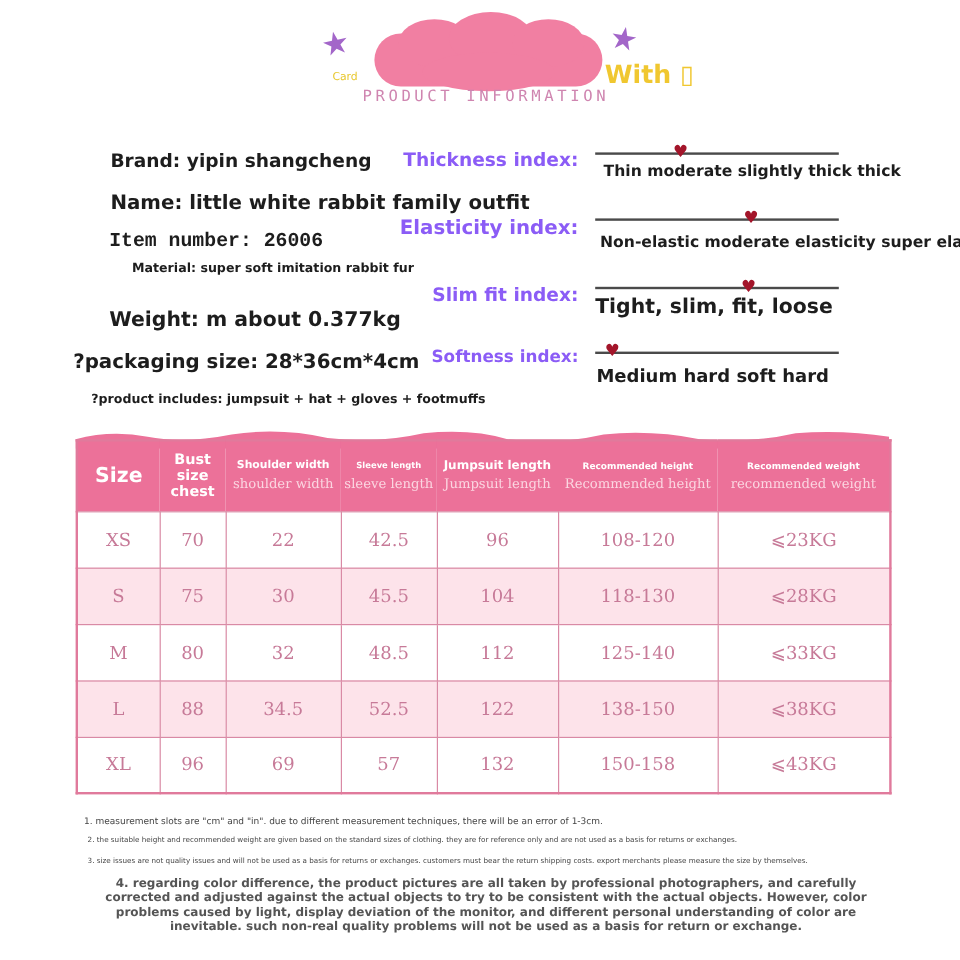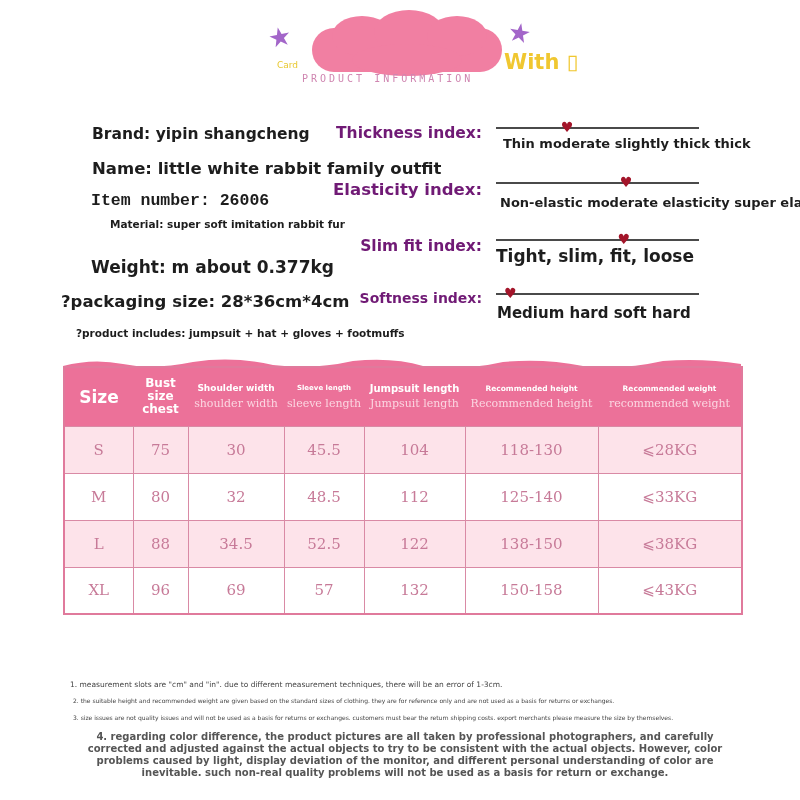--- a/index.html
+++ b/index.html
@@ -14,34 +14,34 @@
   .cloud { position: absolute; left: 312px; top: 14px; width: 190px; height: 60px; }
   .cloud .blob { position: absolute; background: #f17fa2; border-radius: 50%; }
   .cloud .b1 { left: 0; top: 14px; width: 190px; height: 44px; border-radius: 22px; }
   .cloud .b2 { left: 20px; top: 2px; width: 60px; height: 40px; }
   .cloud .b3 { left: 62px; top: -4px; width: 70px; height: 44px; }
   .cloud .b4 { left: 115px; top: 2px; width: 60px; height: 40px; }
   .cloud .b5 { left: 40px; top: 30px; width: 110px; height: 32px; }
   .cloud-text { position: absolute; left: 312px; top: 24px; width: 190px; text-align: center; color: #ffffff; font-weight: bold; font-size: 13.5px; line-height: 15px; }
   .card-label { position: absolute; left: 277px; top: 60px; font-size: 9px; color: #e8c830; }
   .with-label { position: absolute; left: 504px; top: 50px; font-size: 21px; font-weight: bold; color: #f0c730; }
-  .banner-sub { position: absolute; left: 302px; top: 73px; font-size: 10px; letter-spacing: 3px; color: #cf85b0; font-family: "DejaVu Sans Mono", monospace; }
+  .banner-sub { position: absolute; left: 302px; top: 73px; font-size: 13px; letter-spacing: 3px; color: #cf85b0; font-family: "DejaVu Sans Mono", monospace; }
 
   
   .spec { position: absolute; font-weight: bold; white-space: nowrap; color: #1d1d1d; }
   .s-brand { left: 92px; top: 125px; font-size: 15.5px; }
   .s-name { left: 92px; top: 159px; font-size: 16.5px; }
   .s-item { left: 91px; top: 191px; font-size: 16.5px; font-family: Liberation Mono, monospace; }
   .s-material { left: 91px; top: 218px; font-size: 10.5px; margin-left: 19px; }
   .s-weight { left: 91px; top: 257px; font-size: 17px; }
   .s-pack { left: 61px; top: 292px; font-size: 16.5px; }
   .s-incl { left: 76px; top: 327px; font-size: 10.5px; }
 
   
-  .idx-label { position: absolute; font-weight: bold; white-space: nowrap; text-align: right; color: #701a75; margin-left: 36px; }
+  .idx-label { position: absolute; font-weight: bold; white-space: nowrap; text-align: right; color: #8b5cf6; margin-left: 36px; }
   .l-thick { right: 318px; top: 124px; font-size: 15.5px; }
   .l-elast { right: 318px; top: 180px; font-size: 16.5px; }
   .l-slim { right: 318px; top: 237px; font-size: 15.5px; }
   .l-soft { right: 318px; top: 290px; font-size: 14px; }
   .slider { position: absolute; left: 496px; width: 203px; height: 2px; background: #4a4a4a; }
   .sl-thick { top: 127px; } .sl-elast { top: 182px; } .sl-slim { top: 239px; } .sl-soft { top: 293px; }
   .heart { position: absolute; top: -7px; width: 14px; height: 14px; margin-left: -7px; color: #a3152a; font-size: 14px; line-height: 14px; text-align: center; }
   .scale { position: absolute; font-weight: bold; white-space: nowrap; color: #1d1d1d; }
   .sc-thick { left: 503px; top: 136px; font-size: 13px; }
   .sc-elast { left: 500px; top: 195px; font-size: 13px; }
@@ -152,20 +152,29 @@
             <span class="en" style="font-size:7.5px">Recommended height</span>
             <span class="sub">Recommended height</span>
           </th>
         <th>
             <span class="en" style="font-size:7.5px">Recommended weight</span>
             <span class="sub">recommended weight</span>
           </th>
       </tr>
     </thead>
     <tbody>
+      <tr>
+        <td>XS</td>
+          <td>70</td>
+          <td>22</td>
+          <td>42.5</td>
+          <td>96</td>
+          <td>108-120</td>
+          <td>⩽23KG</td>
+      </tr>
       <tr class="alt">
         <td>S</td>
           <td>75</td>
           <td>30</td>
           <td>45.5</td>
           <td>104</td>
           <td>118-130</td>
           <td>⩽28KG</td>
       </tr>
       <tr>

